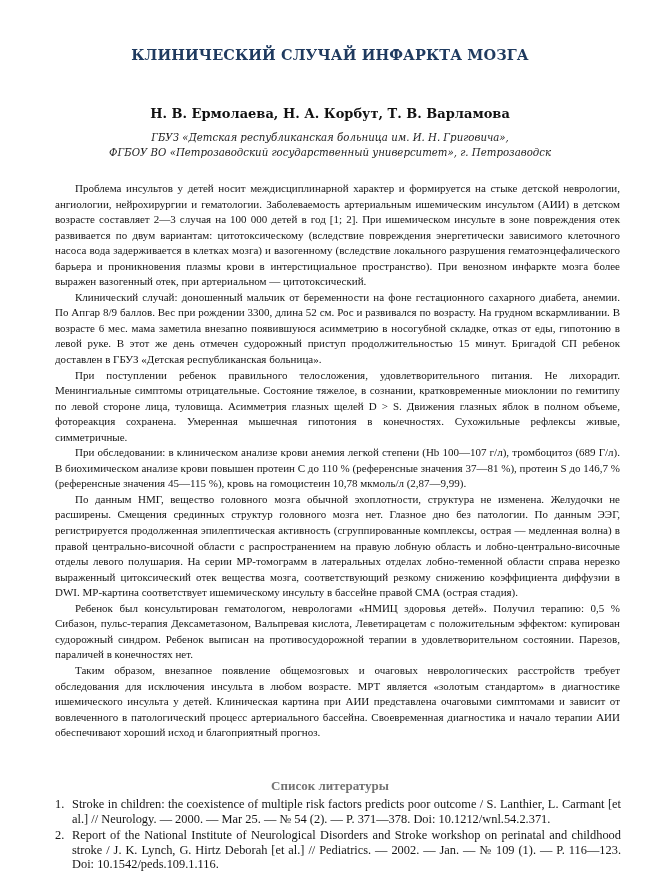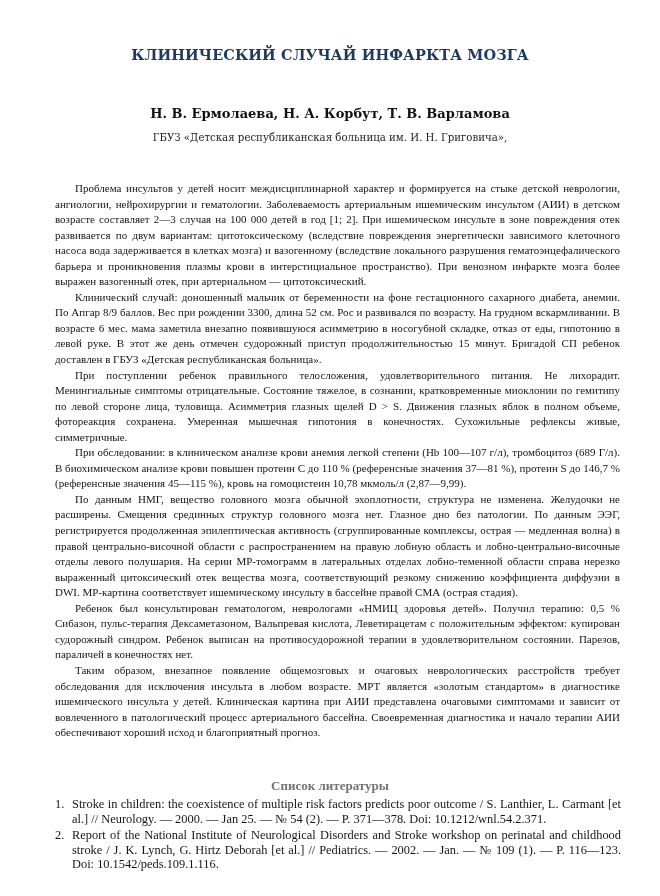--- a/index.html
+++ b/index.html
@@ -9,21 +9,21 @@
       position: absolute; left: 0; width: 660px; top: 42px;
       text-align: center; font-family: "DejaVu Serif", serif; font-weight: bold;
       color: #1f3a5f; font-size: 14.5px; line-height: 25px; letter-spacing: 0.1px;
     }
     .authors {
       position: absolute; left: 0; width: 660px; top: 106px; text-align: center;
       font-family: "DejaVu Serif", serif; font-weight: bold; font-size: 13px; color: #111;
     }
     .affil {
       position: absolute; left: 0; width: 660px; top: 130px; text-align: center;
-      font-family: "DejaVu Serif", serif; font-size: 10.2px; line-height: 15px; color: #222;
+      font-family: "DejaVu Serif", serif; font-style: italic; font-size: 10.2px; line-height: 15px; color: #222;
     }
     .body {
       position: absolute; left: 55px; width: 565px; top: 181px;
       font-family: "Liberation Serif", serif; font-size: 11px; line-height: 15.55px;
       text-align: justify; color: #151515;
     }
     .body p { margin: 0; text-indent: 20px; hyphens: manual; }
     .refs-title {
       position: absolute; left: 0; width: 660px; top: 778px; text-align: center;
       font-family: "Liberation Serif", serif; font-weight: bold; font-size: 13px; color: #737373;
@@ -41,38 +41,39 @@
 <div class="page">
 
   <div class="title">
     <div>КЛИНИЧЕСКИЙ СЛУЧАЙ ИНФАРКТА МОЗГА</div>
   </div>
 
   <div class="authors">Н. В. Ермолаева, Н. А. Корбут, Т. В. Варламова</div>
 
   <div class="affil">
     <div>ГБУЗ «Детская республиканская больница им. И. Н. Григовича»,</div>
+    <div>ФГБОУ ВО «Петрозаводский государственный университет», г. Петрозаводск</div>
   </div>
 
   <div class="body">
     <p>Проблема инсультов у детей носит междисциплинарной характер и формируется на стыке детской неврологии, ангиологии, нейрохирургии и гематологии. Заболеваемость артериальным ишемическим инсультом (АИИ) в детском возрасте составляет 2—3 случая на 100 000 детей в год [1; 2]. При ишеми­ческом инсульте в зоне повреждения отек развивается по двум вариантам: цитотоксическому (вследст­вие повреждения энергетически зависимого клеточного насоса вода задерживается в клетках мозга) и вазогенному (вследствие локального разрушения гематоэнцефалического барьера и проникновения плазмы крови в интерстициальное пространство). При венозном инфаркте мозга более выражен вазо­генный отек, при артериальном — цитотоксический.</p>
     <p>Клинический случай: доношенный мальчик от беременности на фоне гестационного сахарного диа­бета, анемии. По Апгар 8/9 баллов. Вес при рождении 3300, длина 52 см. Рос и развивался по возрасту. На грудном вскармливании. В возрасте 6 мес. мама заметила внезапно появившуюся асимметрию в носогубной складке, отказ от еды, гипотонию в левой руке. В этот же день отмечен судорожный при­ступ продолжительностью 15 минут. Бригадой СП ребенок доставлен в ГБУЗ «Детская республиканская больница».</p>
     <p>При поступлении ребенок правильного телосложения, удовлетворительного питания. Не лихорадит. Менингиальные симптомы отрицательные. Состояние тяжелое, в сознании, кратковременные миокло­нии по гемитипу по левой стороне лица, туловища. Асимметрия глазных щелей D &gt; S. Движения глаз­ных яблок в полном объеме, фотореакция сохранена. Умеренная мышечная гипотония в конечностях. Сухожильные рефлексы живые, симметричные.</p>
     <p>При обследовании: в клиническом анализе крови анемия легкой степени (Hb 100—107 г/л), тромбо­цитоз (689 Г/л). В биохимическом анализе крови повышен протеин С до 110 % (референсные значения 37—81 %), протеин S до 146,7 % (референсные значения 45—115 %), кровь на гомоцистеин 10,78 мкмоль/л (2,87—9,99).</p>
     <p>По данным НМГ, вещество головного мозга обычной эхоплотности, структура не изменена. Желу­дочки не расширены. Смещения срединных структур головного мозга нет. Глазное дно без патологии. По данным ЭЭГ, регистрируется продолженная эпилептическая активность (сгруппированные комплек­сы, острая — медленная волна) в правой центрально-височной области с распространением на правую лобную область и лобно-центрально-височные отделы левого полушария. На серии МР-томограмм в латеральных отделах лобно-теменной области справа нерезко выраженный цитоксический отек веще­ства мозга, соответствующий резкому снижению коэффициента диффузии в DWI. МР-картина соответ­ствует ишемическому инсульту в бассейне правой СМА (острая стадия).</p>
     <p>Ребенок был консультирован гематологом, неврологами «НМИЦ здоровья детей». Получил терапию: 0,5 % Сибазон, пульс-терапия Дексаметазоном, Вальпревая кислота, Леветирацетам с положительным эффектом: купирован судорожный синдром. Ребенок выписан на противосудорожной терапии в удовле­творительном состоянии. Парезов, параличей в конечностях нет.</p>
     <p>Таким образом, внезапное появление общемозговых и очаговых неврологических расстройств требу­ет обследования для исключения инсульта в любом возрасте. МРТ является «золотым стандартом» в ди­агностике ишемического инсульта у детей. Клиническая картина при АИИ представлена очаговыми симптомами и зависит от вовлеченного в патологический процесс артериального бассейна. Своевремен­ная диагностика и начало терапии АИИ обеспечивают хороший исход и благоприятный прогноз.</p>
   </div>
 
   <div class="refs-title">Список литературы</div>
 
   <ol class="refs">
     <li>
       <span class="num">1.</span>
-      <span>Stroke in children: the coexistence of multiple risk factors predicts poor outcome / S. Lanthier, L. Carmant [et al.] // Neurology. — 2000. — Jan 25. — № 54 (2). — P. 371—378. Doi: 10.1212/wnl.54.2.371.</span>
+      <span>Stroke in children: the coexistence of multiple risk factors predicts poor outcome / S. Lanthier, L. Carmant [et al.] // Neurology. — 2000. — Mar 25. — № 54 (2). — P. 371—378. Doi: 10.1212/wnl.54.2.371.</span>
     </li>
     <li>
       <span class="num">2.</span>
       <span>Report of the National Institute of Neurological Disorders and Stroke workshop on perinatal and childhood stroke / J. K. Lynch, G. Hirtz Deborah [et al.] // Pediatrics. — 2002. — Jan. — № 109 (1). — P. 116—123. Doi: 10.1542/peds.109.1.116.</span>
     </li>
   </ol>
 
 </div>
 
 </body></html>

